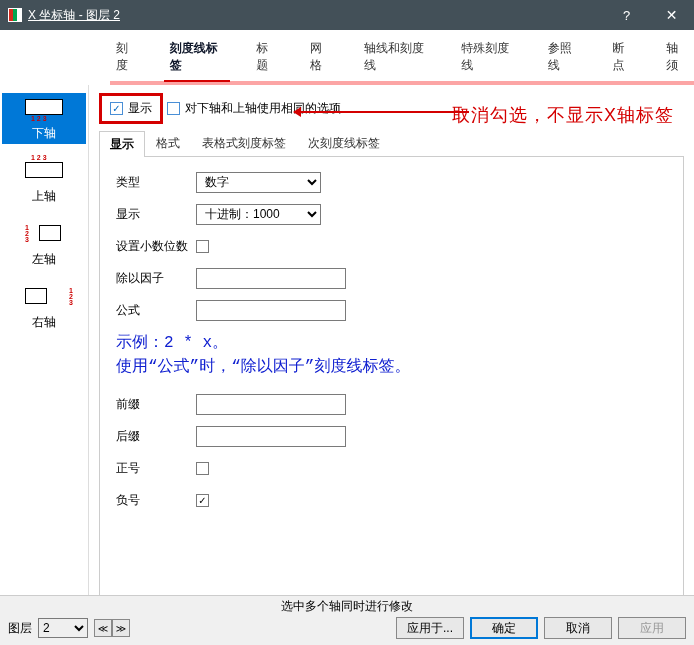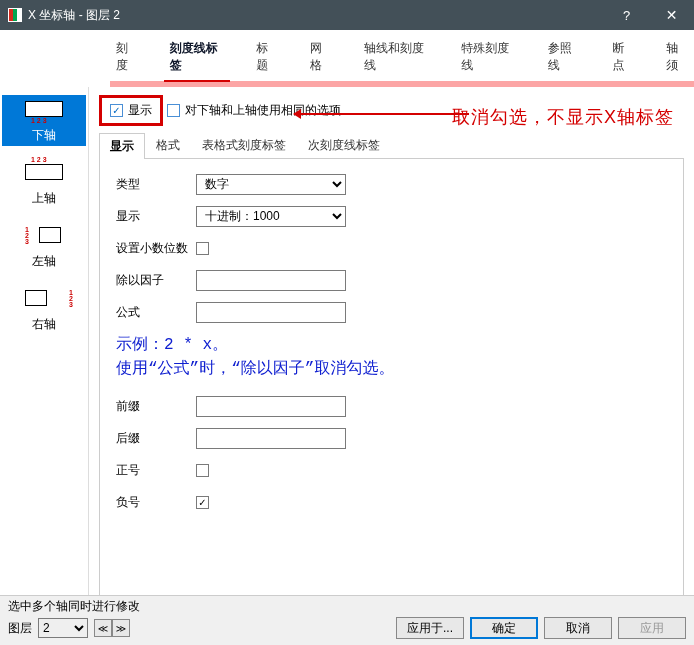--- a/index.html
+++ b/index.html
@@ -20,34 +20,34 @@
     align-items: center;
     padding: 0 0 0 8px;
     font-size: 12px;
   }
   .titlebar .app-icon {
     width: 14px; height: 14px;
     background: linear-gradient(90deg, #d52b1e 33%, #00a651 33% 66%, #fff 66%);
     border: 1px solid #fff;
     margin-right: 6px;
   }
-  .titlebar .title-text { flex: 0 0 auto; }
+  .titlebar .title-text { flex: 0 0 auto; text-decoration: underline; }
   .titlebar .spacer { flex: 1; }
   .titlebar .win-btn {
     width: 45px; height: 30px;
     display: flex; align-items: center; justify-content: center;
     color: #fff; font-size: 14px;
     cursor: pointer;
   }
   .titlebar .win-btn.help { font-size: 13px; }
 
   .tabs-top {
     display: flex;
     margin-left: 110px;
-    border-bottom: 6px solid #fca5a5;
+    border-bottom: 4px solid #fca5a5;
     padding-top: 6px;
     gap: 20px;
     font-size: 12px;
   }
   .tabs-top .tab {
     padding: 4px 6px 6px 6px;
     cursor: pointer;
     color: #333;
   }
   .tabs-top .tab.active {
@@ -202,21 +202,21 @@
   }
   .form-row select,
   .form-row input[type=text] {
     font-family: inherit;
     font-size: 12px;
     border: 1px solid #7a7a7a;
     background: #fff;
     height: 21px;
     padding: 0 4px;
   }
-  .form-row select { width: 150px; }
+  .form-row select { width: 125px; }
   .form-row input[type=text] { width: 150px; }
   .form-row .chk {
     width: 13px; height: 13px;
     border: 1px solid #7a7a7a;
     display: inline-flex;
     align-items: center; justify-content: center;
     font-size: 10px;
     color: #000;
   }
   .hint {
@@ -230,20 +230,21 @@
   .footer {
     position: absolute;
     bottom: 0; left: 0; right: 0;
     background: #f0f0f0;
     border-top: 1px solid #ccc;
     padding: 2px 8px 6px 8px;
   }
   .footer .hint-line {
     font-size: 12px;
     margin-bottom: 2px;
+    text-align: center;
   }
   .footer .row2 {
     display: flex;
     align-items: center;
     gap: 6px;
   }
   .footer .layer-select {
     width: 50px; height: 20px;
     border: 1px solid #7a7a7a;
     font-family: inherit;
@@ -371,21 +372,21 @@
       <div class="form-row">
         <span class="lbl">除以因子</span>
         <input type="text" value="" style="">
       </div>
       <div class="form-row">
         <span class="lbl">公式</span>
         <input type="text" value="" style="">
       </div>
       <div class="hint">
         <span>示例：2 * x。</span><br>
-        <span>使用“公式”时，“除以因子”取消勾选。</span>
+        <span>使用“公式”时，“除以因子”刻度线标签。</span>
       </div>
       <div class="form-row">
         <span class="lbl">前缀</span>
         <input type="text" value="" style="">
       </div>
       <div class="form-row">
         <span class="lbl">后缀</span>
         <input type="text" value="" style="">
       </div>
       <div class="form-row">

